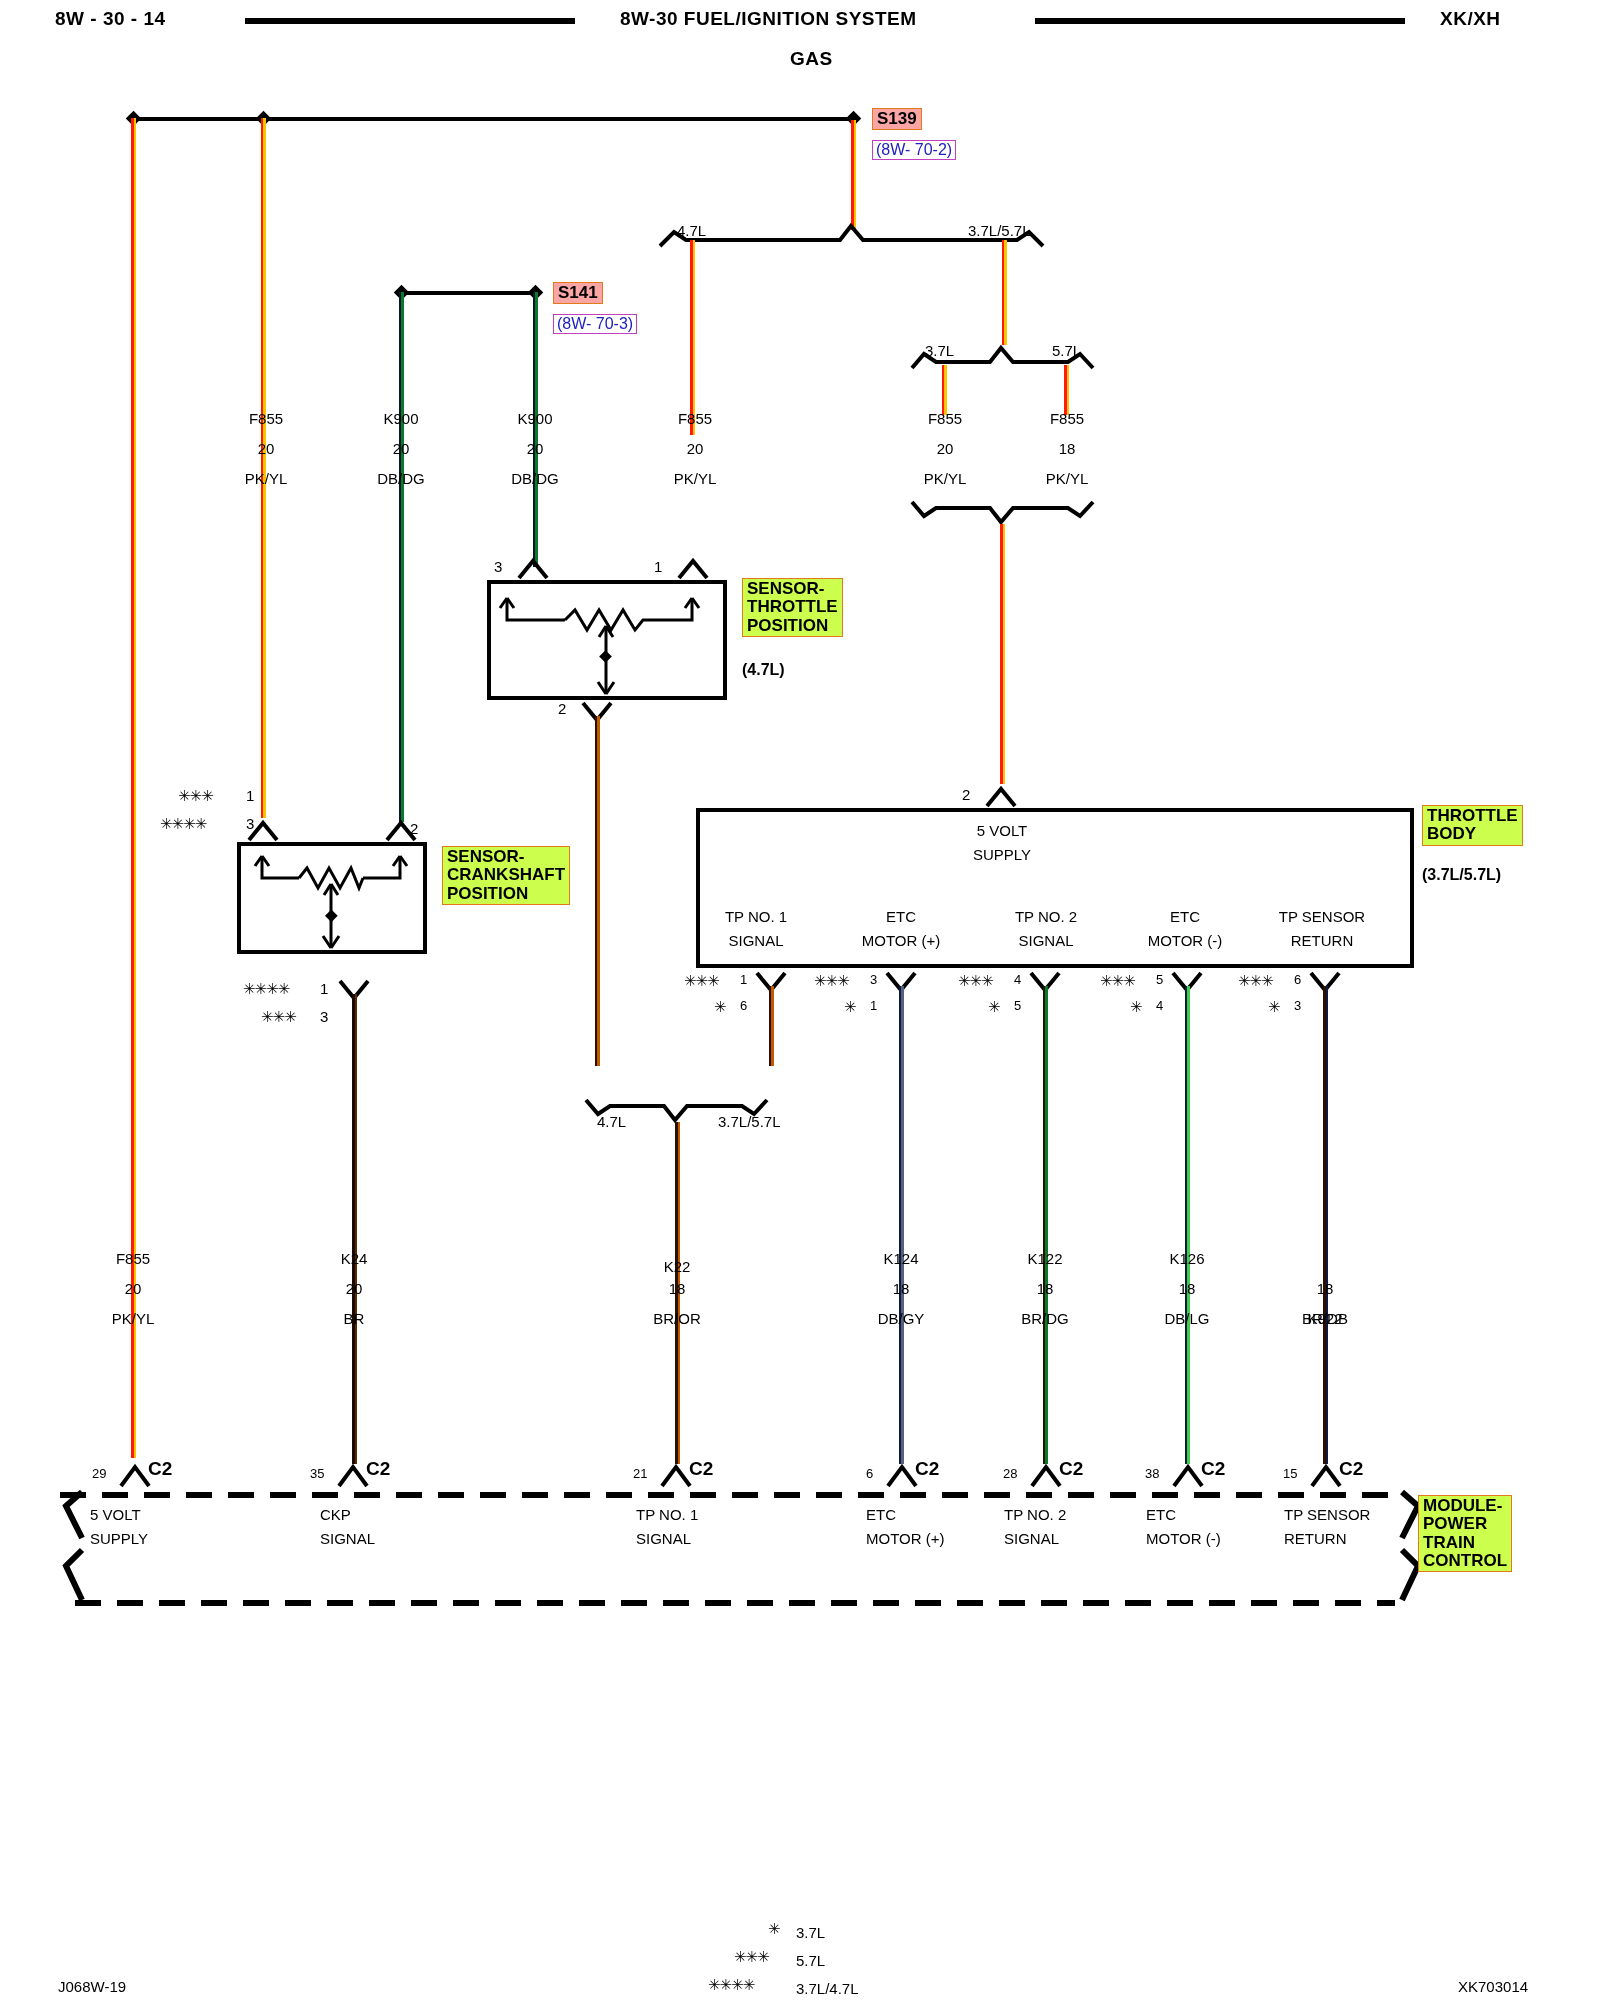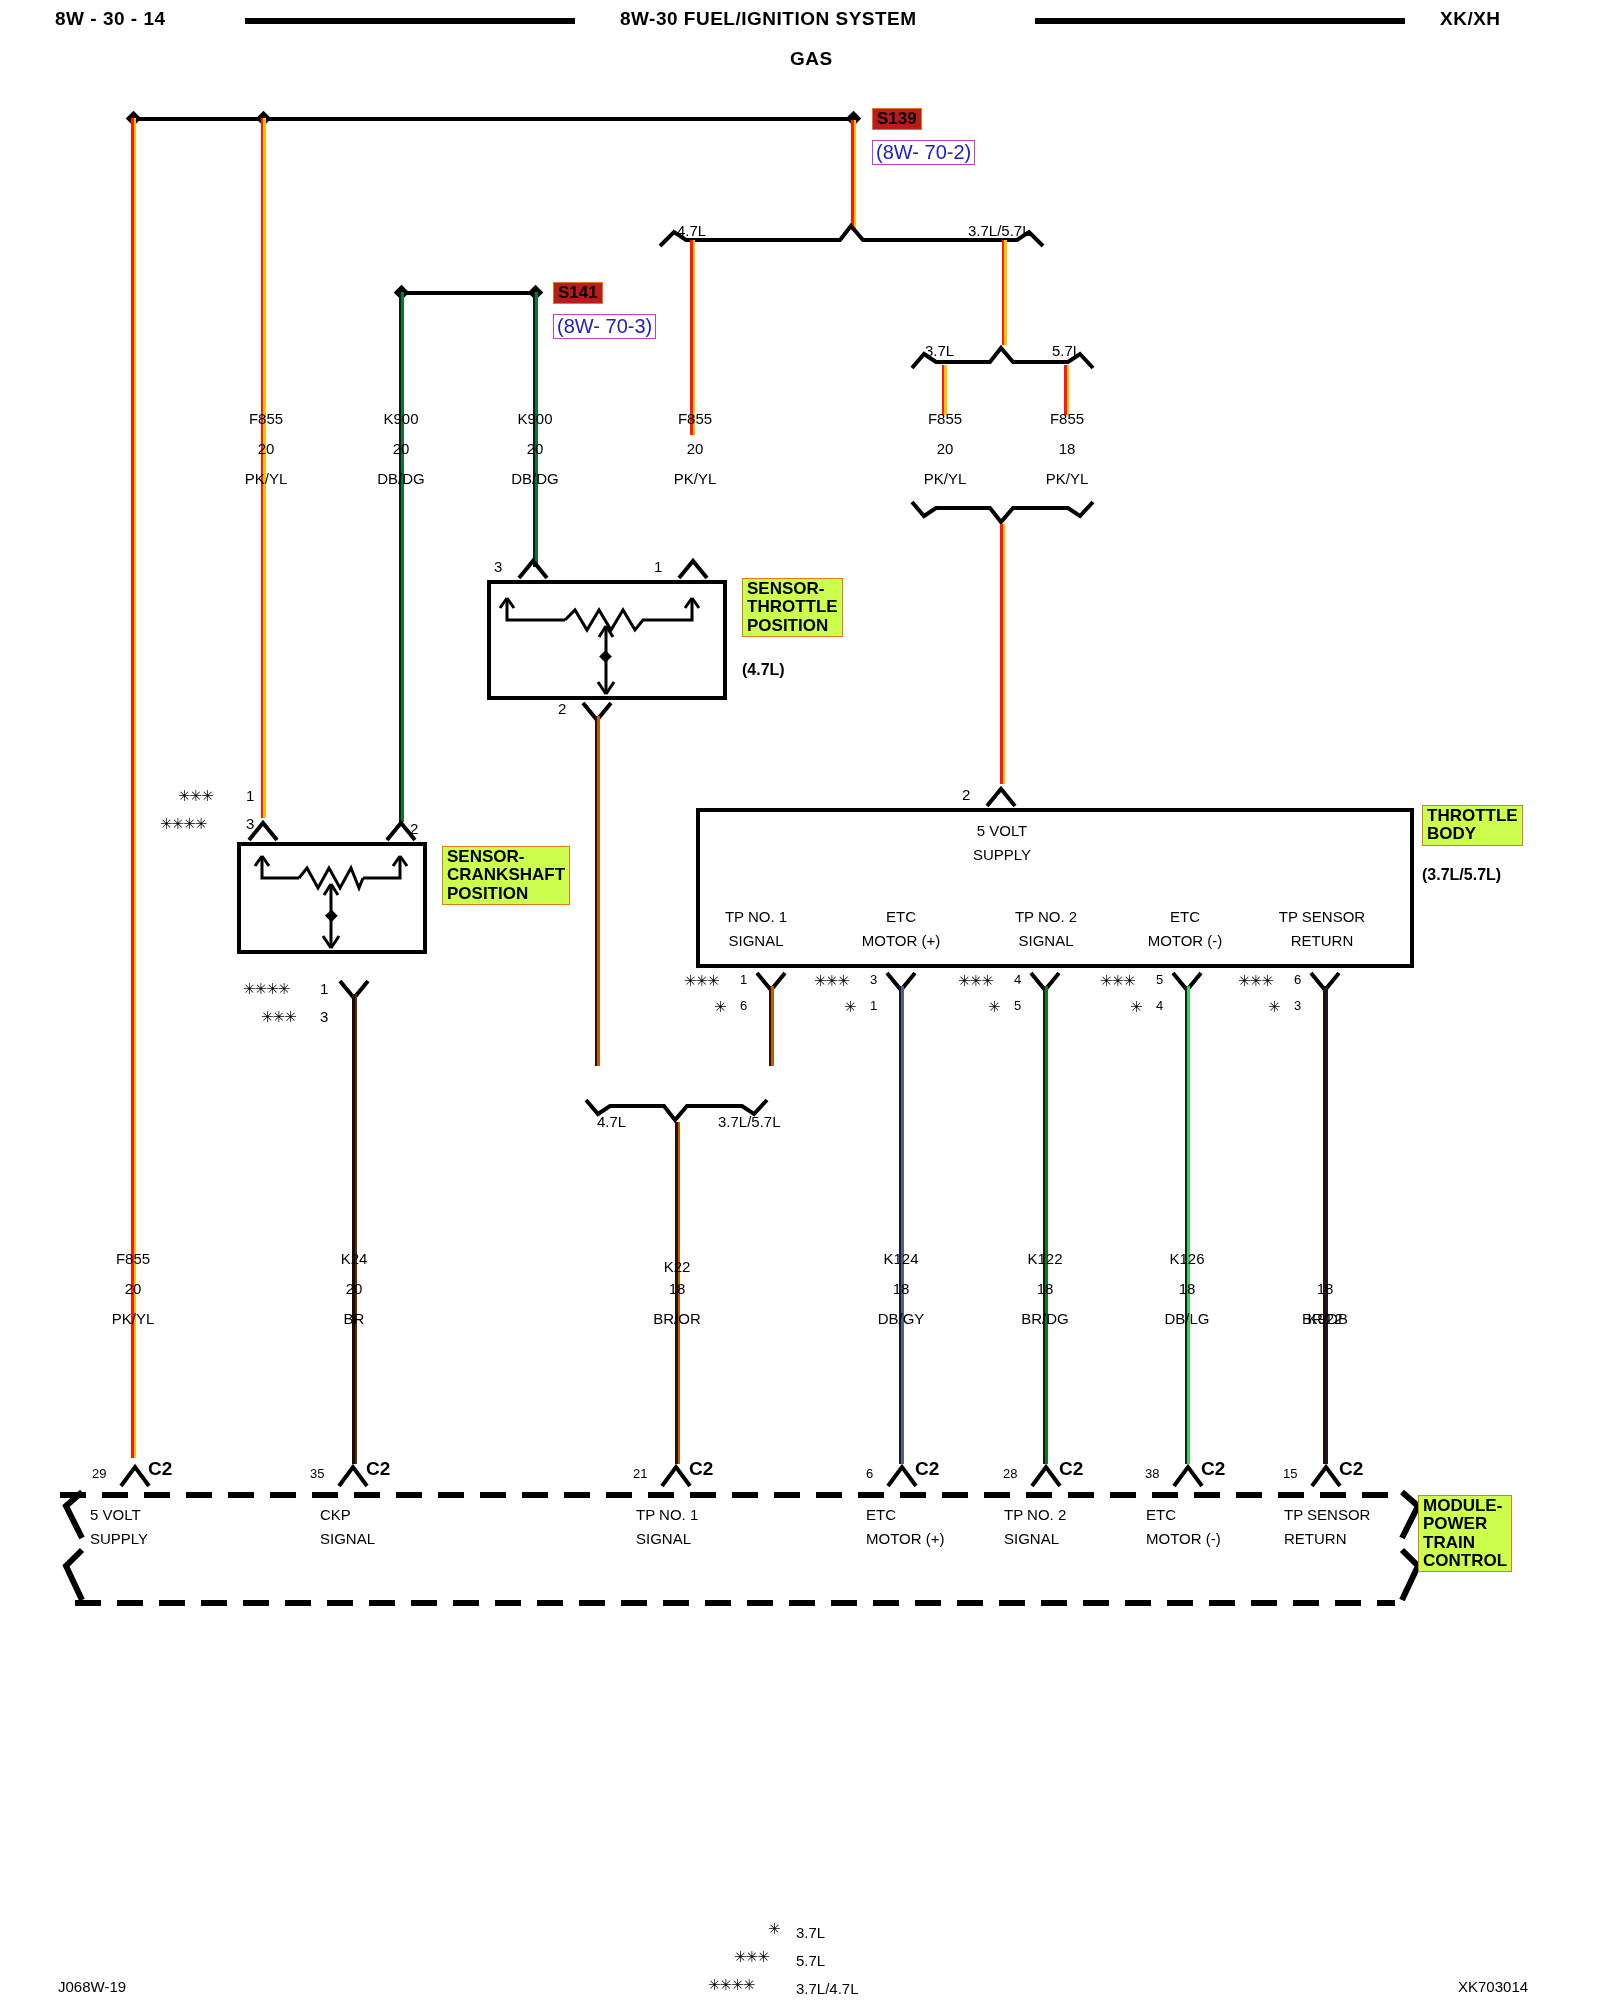--- a/index.html
+++ b/index.html
@@ -12,23 +12,23 @@
   
   .t{font-size:15px;white-space:nowrap;}
   .t-c{font-size:15px;white-space:nowrap;transform:translateX(-50%);text-align:center;}
   .pin{font-size:15px;white-space:nowrap;}
   .pinsm{font-size:13px;white-space:nowrap;}
   .c2{font-size:19px;font-weight:bold;white-space:nowrap;}
   .stars{font-size:15px;letter-spacing:-1px;white-space:nowrap;font-family:"DejaVu Sans",sans-serif;}
   
   .hl{background:#ccff4d;border:1.5px solid #e07a1a;font-weight:bold;font-size:17px;
       line-height:1.08;padding:1px 4px;white-space:pre-line;display:inline-block;}
-  .hl-s{background:#b91c1c;border:1.5px solid #e07a1a;font-weight:bold;font-size:17px;
+  .hl-s{background:#fca5a5;border:1.5px solid #e07a1a;font-weight:bold;font-size:17px;
       padding:0px 4px;white-space:nowrap;display:inline-block;}
-  .xref{border:1.5px solid #c040c0;color:#2020c0;font-size:20px;padding:0px 3px;
+  .xref{border:1.5px solid #c040c0;color:#2020c0;font-size:16px;padding:0px 3px;
       white-space:nowrap;display:inline-block;background:#fff;}
   .sub{font-size:16px;font-weight:bold;white-space:nowrap;}
   
   .wire{position:absolute;width:5px;}
   .w-pkyl{background:linear-gradient(to right,#ff1a00 0 50%,#ffc400 50% 100%);}
   .w-dbdg{background:linear-gradient(to right,#0b1430 0 50%,#0a7a2a 50% 100%);}
   .w-br  {background:linear-gradient(to right,#1a0a00 0 50%,#5a2a00 50% 100%);}
   .w-bror{background:linear-gradient(to right,#2a1000 0 50%,#c05a00 50% 100%);}
   .w-dbgy{background:linear-gradient(to right,#101a40 0 50%,#55607a 50% 100%);}
   .w-brdg{background:linear-gradient(to right,#2a1000 0 50%,#0a7a2a 50% 100%);}

